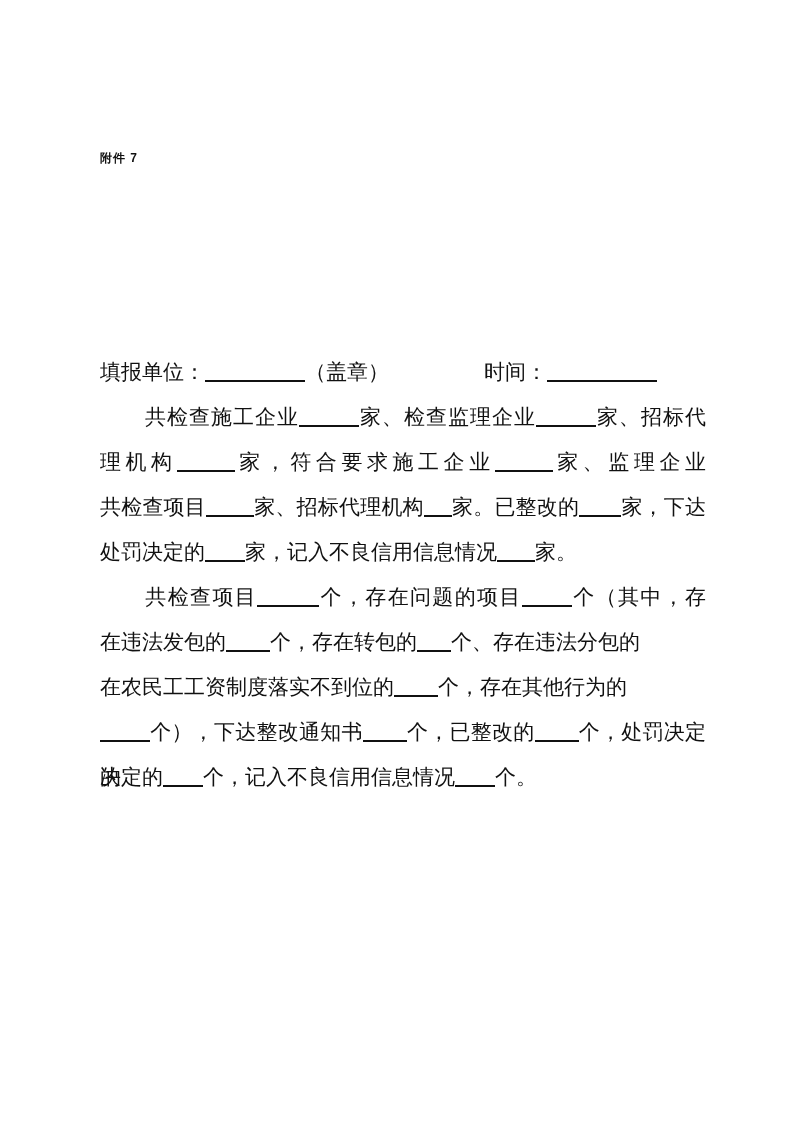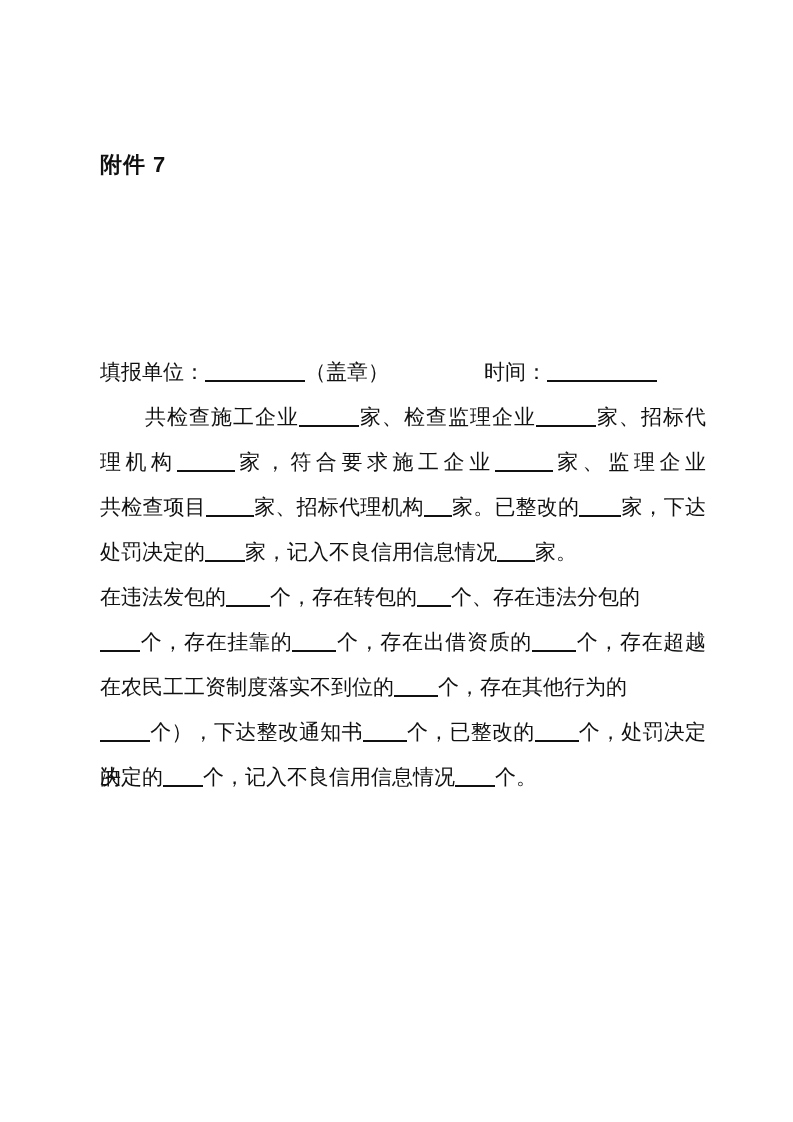--- a/index.html
+++ b/index.html
@@ -13,21 +13,21 @@
     height: 1122px;
     background: #ffffff;
     color: #111111;
     font-family: "Liberation Sans", "DejaVu Sans", sans-serif;
     overflow: hidden;
   }
   .attachment {
     position: absolute;
     left: 100px;
     top: 150px;
-    font-size: 22px;
+    font-size: 12px;
     font-weight: 700;
     letter-spacing: 1px;
   }
   .title-row {
     position: absolute;
     left: 0;
     top: 222px;
     width: 100%;
     text-align: center;
     font-size: 27px;
@@ -82,21 +82,21 @@
     <div>
         <div class="line"><span class="run">填报单位：</span><span class="blank" style="width: 100px;"></span><span class="run">（盖章）</span><span class="sp" style="width: 95px;"></span><span class="run">时间：</span><span class="blank" style="width: 110px;"></span></div>
       </div>
     <div>
         <div class="line justify"><span class="ind" style="width: 44px;"></span><span class="run">共检查施工企业</span><span class="blank" style="width: 60px;"></span><span class="run">家、检查监理企业</span><span class="blank" style="width: 60px;"></span><span class="run">家、招标代</span></div>
         <div class="line justify"><span class="run">理机构</span><span class="blank" style="width: 58px;"></span><span class="run">家，符合要求施工企业</span><span class="blank" style="width: 58px;"></span><span class="run">家、监理企业</span></div>
         <div class="line justify"><span class="run">共检查项目</span><span class="blank" style="width: 48px;"></span><span class="run">家、招标代理机构</span><span class="blank" style="width: 28px;"></span><span class="run">家。已整改的</span><span class="blank" style="width: 42px;"></span><span class="run">家，下达</span></div>
         <div class="line"><span class="run">处罚决定的</span><span class="blank" style="width: 40px;"></span><span class="run">家，记入不良信用信息情况</span><span class="blank" style="width: 38px;"></span><span class="run">家。</span></div>
       </div>
     <div>
+        <div class="line justify"><span class="ind" style="width: 44px;"></span><span class="run">共检查项目</span><span class="blank" style="width: 62px;"></span><span class="run">个，存在问题的项目</span><span class="blank" style="width: 50px;"></span><span class="run">个（其中，存</span></div>
         <div class="line"><span class="run">在违法发包的</span><span class="blank" style="width: 44px;"></span><span class="run">个，存在转包的</span><span class="blank" style="width: 34px;"></span><span class="run">个、存在违法分包的</span></div>
-        <div class="line justify"><span class="blank" style="width: 40px;"></span><span class="run">个，存在挂靠的</span><span class="blank" style="width: 44px;"></span><span class="run">个，存在出借资质的</span><span class="blank" style="width: 44px;"></span><span class="run">个，存在超越</span></div>
         <div class="line"><span class="run">在农民工工资制度落实不到位的</span><span class="blank" style="width: 44px;"></span><span class="run">个，存在其他行为的</span></div>
         <div class="line justify"><span class="blank" style="width: 50px;"></span><span class="run">个），下达整改通知书</span><span class="blank" style="width: 44px;"></span><span class="run">个，已整改的</span><span class="blank" style="width: 44px;"></span><span class="run">个，处罚决定的</span></div>
         <div class="line"><span class="run">决定的</span><span class="blank" style="width: 40px;"></span><span class="run">个，记入不良信用信息情况</span><span class="blank" style="width: 40px;"></span><span class="run">个。</span></div>
       </div>
   </div>
 
 </div>
 
 </body></html>

